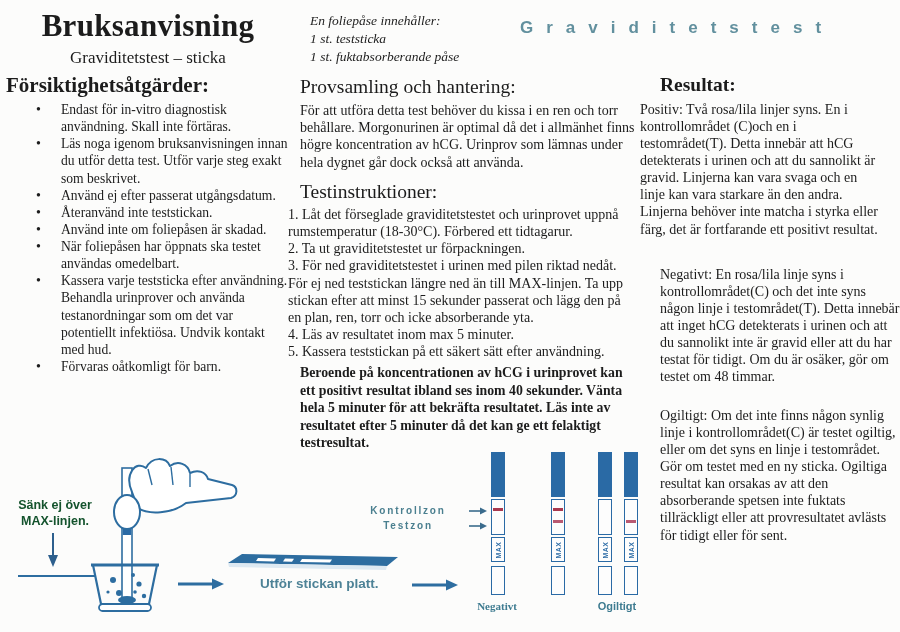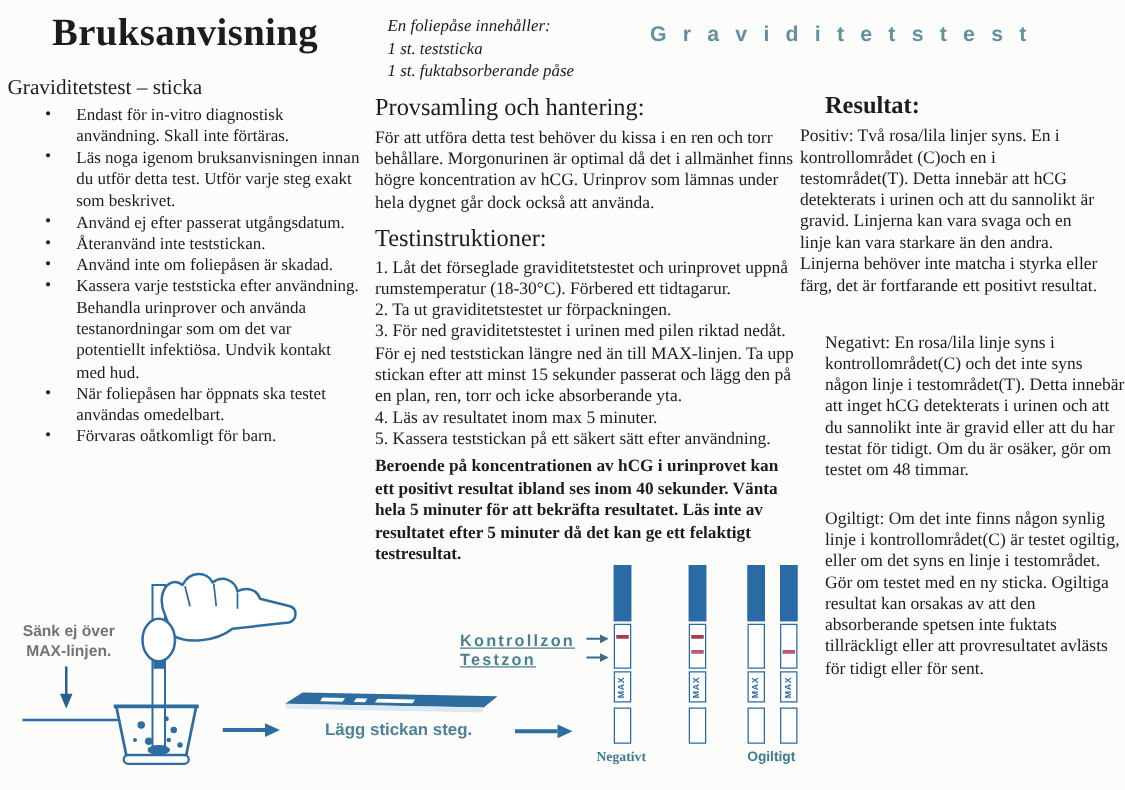--- a/index.html
+++ b/index.html
@@ -4,59 +4,59 @@
 <style>
   * { margin:0; padding:0; box-sizing:border-box; }
   html,body { width:900px; height:632px; }
   body { background:#fbfbfa; font-family:"Liberation Serif", serif; color:#1c1c1c; overflow:hidden; }
   .page { position:relative; width:900px; height:632px; background:#fcfcfb; }
   .abs { position:absolute; }
 
   
   .col-left { left:6px; top:8px; width:284px; }
   .title { font-size:31px; font-weight:bold; text-align:center; letter-spacing:.3px; }
-  .subtitle { font-size:17px; margin-top:16px; }
+  .subtitle { font-size:17px; text-align:center; margin-top:4px; }
   .prec-heading { font-size:21px; font-weight:bold; margin-top:5px; }
   .prec-list { list-style:none; margin-top:3px; padding-left:28px; }
   .prec-list li { position:relative; padding-left:27px; font-size:13.6px; line-height:1.26; }
   .prec-list li::before { content:"\2022"; position:absolute; left:2px; top:0; font-size:14px; }
 
   
   .pouch { left:310px; top:12px; font-style:italic; font-size:13.5px; line-height:1.32; }
   .h-serif { font-size:19.5px; font-weight:normal; }
   .h-sampling { left:300px; top:76px; }
   .sampling-body { left:300px; top:102px; width:340px; font-size:14px; line-height:1.23; }
   .h-instructions { left:300px; top:181px; }
-  .steps { left:300px; top:206px; width:346px; font-size:14px; line-height:1.225; }
+  .steps { left:288px; top:206px; width:346px; font-size:14px; line-height:1.225; }
   .steps div { display:block; }
   .note { left:300px; top:364px; width:340px; font-size:13.8px; font-weight:bold; line-height:1.27; }
 
   
   .brand { left:520px; top:18px; font-family:"Liberation Sans", sans-serif; font-size:17px;
            letter-spacing:13px; color:#62909e; white-space:nowrap; font-weight:bold; }
   .h-results { left:660px; top:74px; font-size:19.5px; font-weight:bold; }
   .res-par { width:240px; font-size:14px; line-height:1.22; }
   .res-pos { left:640px; top:101px; }
   .res-neg { left:660px; top:266px; }
   .res-inv { left:660px; top:407px; }
 
   
   .sans { font-family:"Liberation Sans", sans-serif; }
   .dip-label { left:12px; top:497px; width:86px; text-align:center; font-size:12.5px;
-               font-weight:bold; color:#737373; line-height:1.3; }
+               font-weight:bold; color:#14532d; line-height:1.3; }
   .down-arrow { left:47px; top:533px; }
   .max-line { left:18px; top:575px; width:78px; height:2px; background:#2d6da0; }
   .hand-cup { left:88px; top:452px; }
   .arrow1 { left:178px; top:578px; }
   .flat-stick { left:228px; top:552px; }
   .flat-label { left:260px; top:576px; font-size:13.5px; color:#4d8296; font-weight:bold; }
   .arrow2 { left:412px; top:579px; }
 
-  .zone-label { width:80px; text-align:left; font-size:13px; letter-spacing:1.8px;
-                color:#4a7f8f; font-weight:bold;text-decoration:underline; }
+  .zone-label { width:80px; text-align:center; font-size:10px; letter-spacing:1.8px;
+                color:#4a7f8f; font-weight:bold; }
   .lbl-kontroll { left:368px; top:505px; }
   .lbl-test { left:368px; top:520px; }
   .arr-k { left:469px; top:507px; }
   .arr-t { left:469px; top:522px; }
 
   .sticks { left:487px; top:452px; width:165px; height:160px; }
   .stick { position:absolute; top:0; width:14px; }
   .stick-1 { left:4px; } .stick-2 { left:64px; } .stick-3 { left:111px; } .stick-4 { left:137px; }
   .st-top { height:45px; background:#2a6aa5; border:1px solid #2a6aa5; }
   .st-window { margin-top:2px; height:36px; border:1px solid #2a6aa5; background:#fdfdfd; position:relative; }
@@ -73,28 +73,29 @@
   .res-label-1 { left:467px;font-family:Liberation Serif, serif; } .res-label-2 { left:541px;margin-top:40px; } .res-label-3 { left:587px; }
 </style>
 </head>
 <body>
 
 <div class="page">
 
   <div class="abs col-left">
     <div class="title">Bruksanvisning</div>
     <div class="subtitle">Graviditetstest – sticka</div>
+    <div class="prec-heading">Försiktighetsåtgärder:</div>
     <ul class="prec-list">
         <li>Endast för in-vitro diagnostisk användning. Skall inte förtäras.</li>
         <li>Läs noga igenom bruksanvisningen innan du utför detta test. Utför varje steg exakt som beskrivet.</li>
         <li>Använd ej efter passerat utgångsdatum.</li>
         <li>Återanvänd inte teststickan.</li>
         <li>Använd inte om foliepåsen är skadad.</li>
+        <li>När foliepåsen har öppnats ska testet användas omedelbart.</li>
         <li>Kassera varje teststicka efter användning. Behandla urinprover och använda testanordningar som om det var potentiellt infektiösa. Undvik kontakt med hud.</li>
-        <li>När foliepåsen har öppnats ska testet användas omedelbart.</li>
         <li>Förvaras oåtkomligt för barn.</li>
       </ul>
   </div>
 
   <div class="abs pouch">
     <div>En foliepåse innehåller:</div>
     <div>1 st. teststicka</div>
     <div>1 st. fuktabsorberande påse</div>
   </div>
   <div class="abs h-serif h-sampling">Provsamling och hantering:</div>
@@ -158,21 +159,21 @@
     <polygon points="34,0.5 34,11.5 46,6" fill="#2d6da0"></polygon>
   </svg>
 
   <svg class="abs flat-stick" width="170" height="24" viewBox="0 0 170 24">
     <polygon points="14,2 170,5 159,14 0,11" fill="#2d6da0"></polygon>
     <polygon points="0,11 159,14 158,18 1,15" fill="#dde9f2"></polygon>
     <polygon points="30,6 48,6.4 46,9.4 28,9" fill="#ffffff"></polygon>
     <polygon points="57,6.6 66,6.8 64,9.8 55,9.6" fill="#ffffff"></polygon>
     <polygon points="74,7 104,7.6 102,10.6 72,10" fill="#ffffff"></polygon>
   </svg>
-  <div class="abs sans flat-label">Lägg stickan steg.</div>
+  <div class="abs sans flat-label">Utför stickan platt.</div>
 
   <svg class="abs arrow2" width="46" height="12" viewBox="0 0 46 12">
     <line x1="0" y1="6" x2="34" y2="6" stroke="#2d6da0" stroke-width="3.2"></line>
     <polygon points="34,0.5 34,11.5 46,6" fill="#2d6da0"></polygon>
   </svg>
 
   <div class="abs sans zone-label lbl-kontroll">Kontrollzon</div>
   <svg class="abs arr-k" width="18" height="8" viewBox="0 0 18 8">
     <line x1="0" y1="4" x2="11" y2="4" stroke="#3a6b8c" stroke-width="1.6"></line>
     <polygon points="11,0.5 11,7.5 18,4" fill="#3a6b8c"></polygon>

